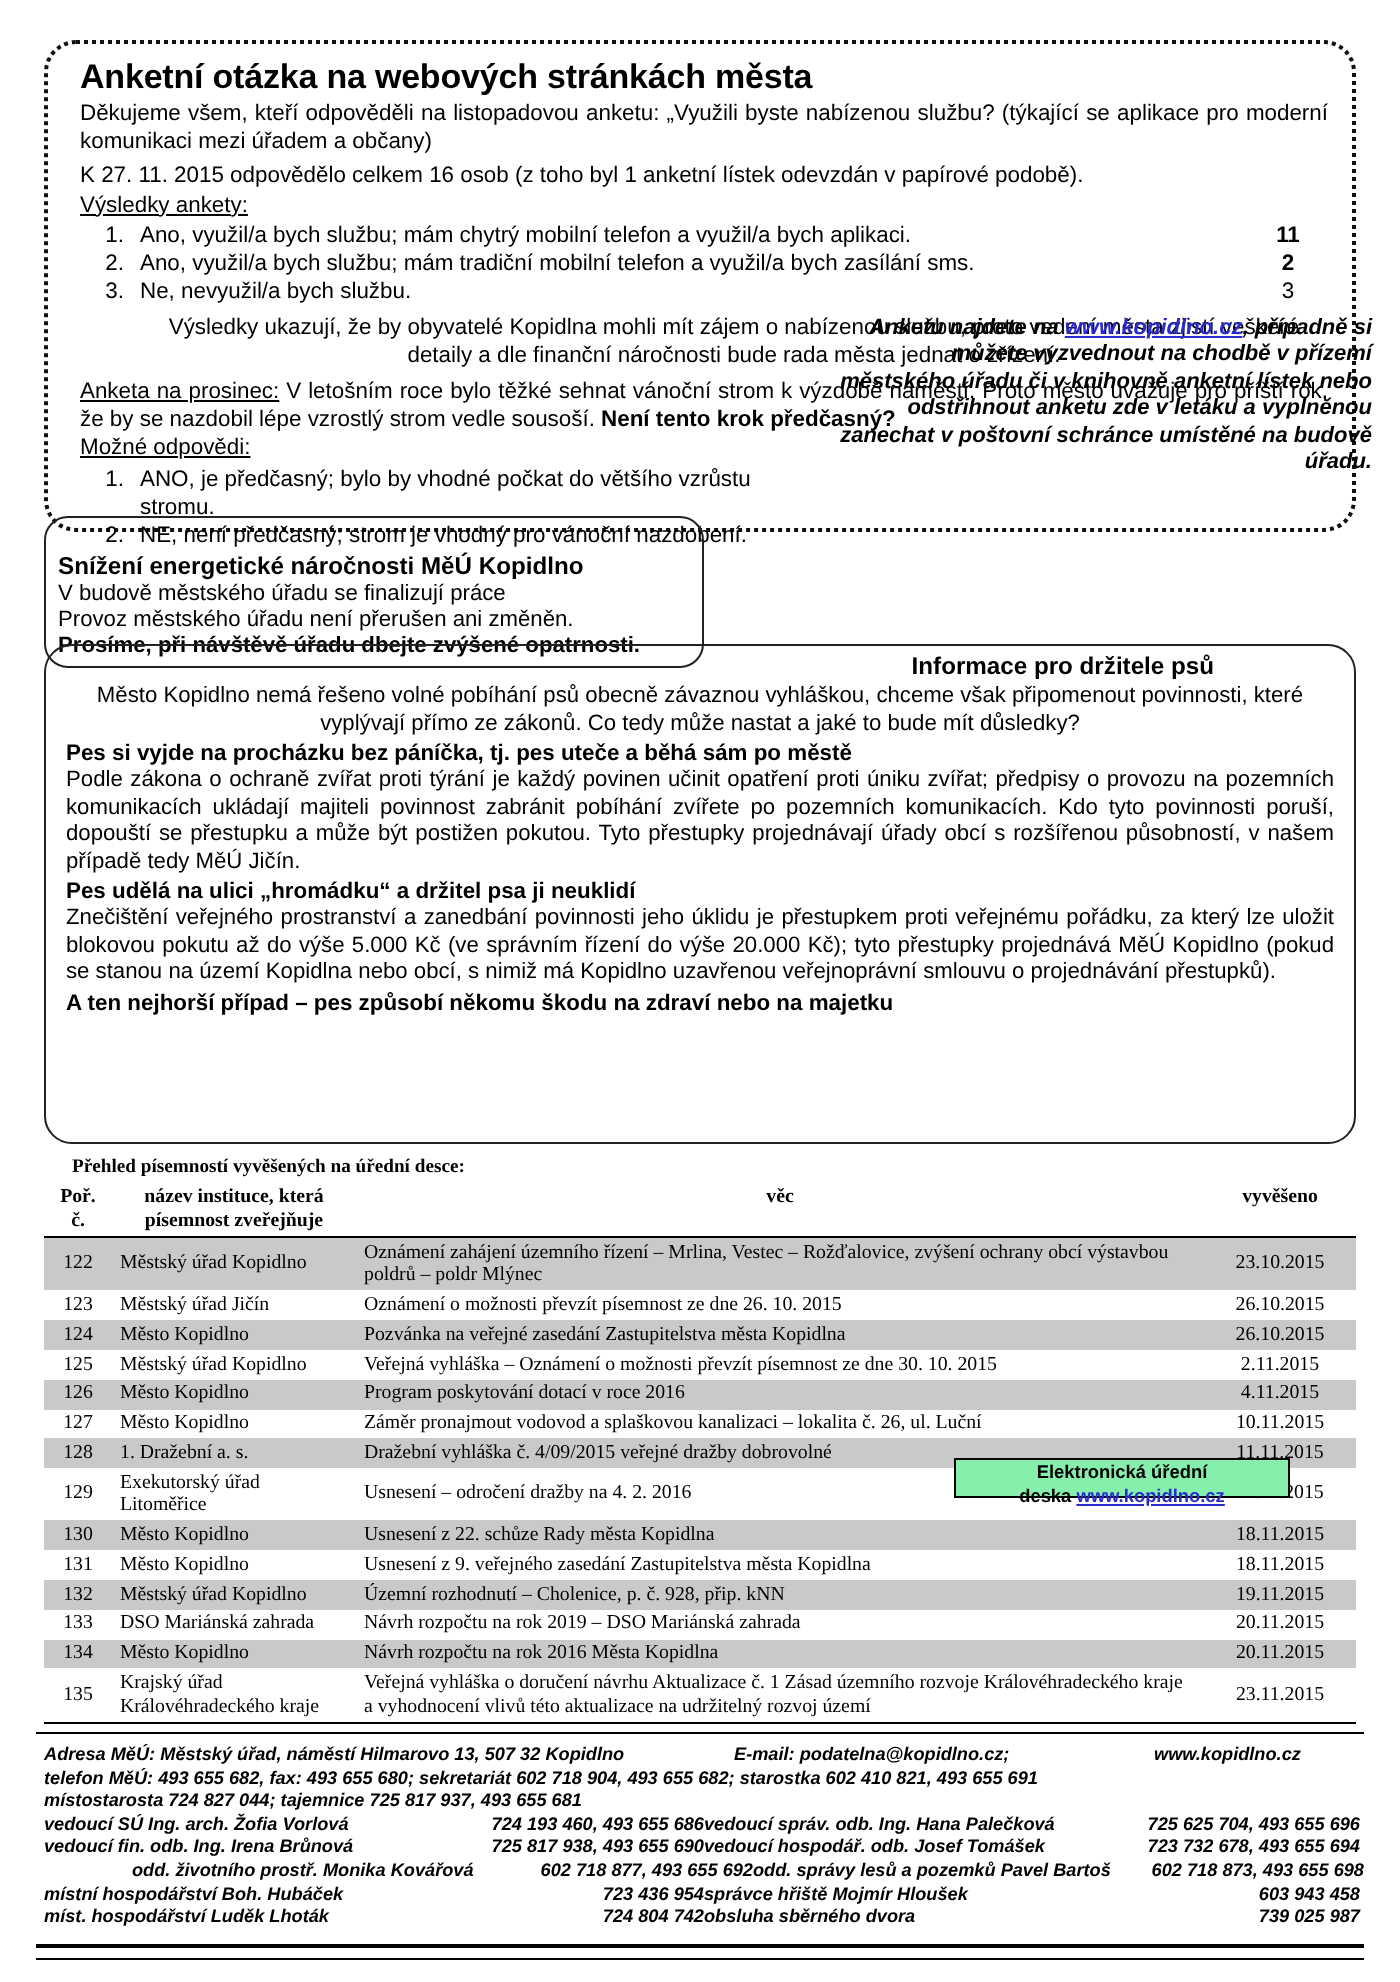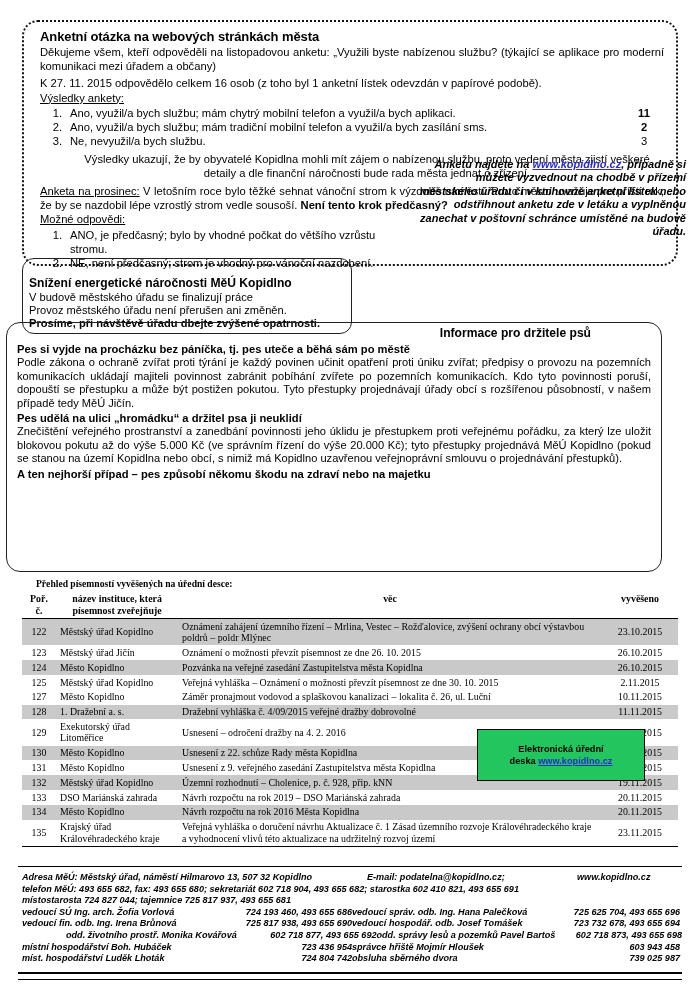--- a/index.html
+++ b/index.html
@@ -14,21 +14,21 @@
   }
   .page { position:relative; width:700px; height:991px; padding:0; }
 
   
   .survey-box {
     position:absolute; left:22px; top:20px; width:656px; height:246px;
     border:2px dotted #111; border-radius:16px;
     padding:7px 12px 4px 16px;
   }
   .survey-title {
-    font-size:13px; font-weight:bold; letter-spacing:-0.1px; margin-bottom:2px;
+    font-size:17px; font-weight:bold; letter-spacing:-0.1px; margin-bottom:2px;
   }
   .p { font-size:11.2px; line-height:13.6px; margin:0 0 1px 0; }
   .p.just { text-align:justify; }
   u.ul { text-decoration:underline;margin-top:11px; }
 
   .ol-line { display:flex; font-size:11.2px; line-height:14px; }
   .ol-num { width:30px; text-align:right; padding-right:8px; flex:none; }
   .ol-txt { flex:1; }
   .ol-val { width:40px; text-align:center; font-weight:bold; flex:none; }
   .ol-val.thin { font-weight:normal; }
@@ -48,21 +48,21 @@
     position:absolute; left:22px; top:258px; width:330px; height:76px;
     border:1.2px solid #222; border-radius:12px;
     padding:17px 6px 2px 6px; text-align:left;
   }
   .energy-title { font-size:12.1px; font-weight:bold; margin-bottom:1px; }
   .energy-line { font-size:11.1px; line-height:13.2px; }
   .energy-line.bold { font-weight:bold; }
 
   
   .dogs-box {
-    position:absolute; left:6px; top:322px; width:656px; height:250px;
+    position:absolute; left:22px; top:322px; width:656px; height:250px;
     border:1.2px solid #222; border-radius:14px;
     padding:3px 10px 3px 10px;
   }
   .dogs-title { font-size:12.1px; font-weight:bold; text-align:right; padding-right:60px; margin-bottom:2px;}
   .dogs-p { font-size:11.1px; line-height:13.5px; text-align:justify; margin:0; }
   .dogs-p.c { text-align:center; }
   .dogs-h { font-size:11.2px; line-height:14px; font-weight:bold; margin:1px 0 0 0;}
 
   
   .tbl-caption {
@@ -85,23 +85,23 @@
   table.reg tr.shade td { background:#c9c9c9; }
   .c-num { width:34px; text-align:center; }
   .c-inst { width:122px; text-align:left; }
   .c-vec { text-align:left; }
   .c-date { width:76px; text-align:center; }
   .tbl-top-rule { border-top:1.1px solid #000; }
   .tbl-bot-rule { position:absolute; left:22px; width:656px; border-top:1.1px solid #000; }
 
   
   .edesk {
-    position:absolute; left:477px; top:729px; width:168px; height:52px;
-    border:1.4px solid #000; background:#22c55e;
-    display:flex; flex-direction:column; align-items:center; justify-content:center;
+    position:absolute; left:477px; top:729px; width:168px; height:20px;
+    border:1.4px solid #000; background:#86efac;
+    display:flex; flex-direction:column; align-items:center; justify-content:flex-start;
     font-size:9.2px; font-weight:bold; font-family:"Liberation Sans", sans-serif;
     line-height:12px;
   }
   .edesk a { color:#2a2ad0; text-decoration:underline; }
 
   
   .footer {
     position:absolute; left:22px; top:872px; width:660px;
     font-style:italic; font-weight:bold; font-size:9.1px; line-height:11.6px;
   }
@@ -161,20 +161,21 @@
 
   <div class="energy-box">
     <div class="energy-title">Snížení energetické náročnosti MěÚ Kopidlno</div>
     <div class="energy-line">V budově městského úřadu se finalizují práce</div>
     <div class="energy-line">Provoz městského úřadu není přerušen ani změněn.</div>
     <div class="energy-line bold">Prosíme, při návštěvě úřadu dbejte zvýšené opatrnosti.</div>
   </div>
 
   <div class="dogs-box">
     <div class="dogs-title">Informace pro držitele psů</div>
+    <div class="dogs-p c">Město Kopidlno nemá řešeno volné pobíhání psů obecně závaznou vyhláškou, chceme však připomenout povinnosti, které vyplývají přímo ze zákonů. Co tedy může nastat a jaké to bude mít důsledky?</div>
 
     <div class="dogs-h">Pes si vyjde na procházku bez páníčka, tj. pes uteče a běhá sám po městě</div>
     <div class="dogs-p">Podle zákona o ochraně zvířat proti týrání je každý povinen učinit opatření proti úniku zvířat; předpisy o provozu na pozemních komunikacích ukládají majiteli povinnost zabránit pobíhání zvířete po pozemních komunikacích. Kdo tyto povinnosti poruší, dopouští se přestupku a může být postižen pokutou. Tyto přestupky projednávají úřady obcí s rozšířenou působností, v našem případě tedy MěÚ Jičín.</div>
 
     <div class="dogs-h">Pes udělá na ulici „hromádku“ a držitel psa ji neuklidí</div>
     <div class="dogs-p">Znečištění veřejného prostranství a zanedbání povinnosti jeho úklidu je přestupkem proti veřejnému pořádku, za který lze uložit blokovou pokutu až do výše 5.000 Kč (ve správním řízení do výše 20.000 Kč); tyto přestupky projednává MěÚ Kopidlno (pokud se stanou na území Kopidlna nebo obcí, s nimiž má Kopidlno uzavřenou veřejnoprávní smlouvu o projednávání přestupků).</div>
 
     <div class="dogs-h">A ten nejhorší případ – pes způsobí někomu škodu na zdraví nebo na majetku</div>
   </div>
 
@@ -214,20 +215,26 @@
             <td class="c-inst">Město Kopidlno</td>
             <td class="c-vec">Pozvánka na veřejné zasedání Zastupitelstva města Kopidlna</td>
             <td class="c-date">26.10.2015</td>
           </tr>
           <tr>
             <td class="c-num">125</td>
             <td class="c-inst">Městský úřad Kopidlno</td>
             <td class="c-vec">Veřejná vyhláška – Oznámení o možnosti převzít písemnost ze dne 30. 10. 2015</td>
             <td class="c-date">2.11.2015</td>
           </tr>
+          <tr class="shade">
+            <td class="c-num">126</td>
+            <td class="c-inst">Město Kopidlno</td>
+            <td class="c-vec">Program poskytování dotací v roce 2016</td>
+            <td class="c-date">4.11.2015</td>
+          </tr>
           <tr>
             <td class="c-num">127</td>
             <td class="c-inst">Město Kopidlno</td>
             <td class="c-vec">Záměr pronajmout vodovod a splaškovou kanalizaci – lokalita č. 26, ul. Luční</td>
             <td class="c-date">10.11.2015</td>
           </tr>
           <tr class="shade">
             <td class="c-num">128</td>
             <td class="c-inst">1. Dražební a. s.</td>
             <td class="c-vec">Dražební vyhláška č. 4/09/2015 veřejné dražby dobrovolné</td>

